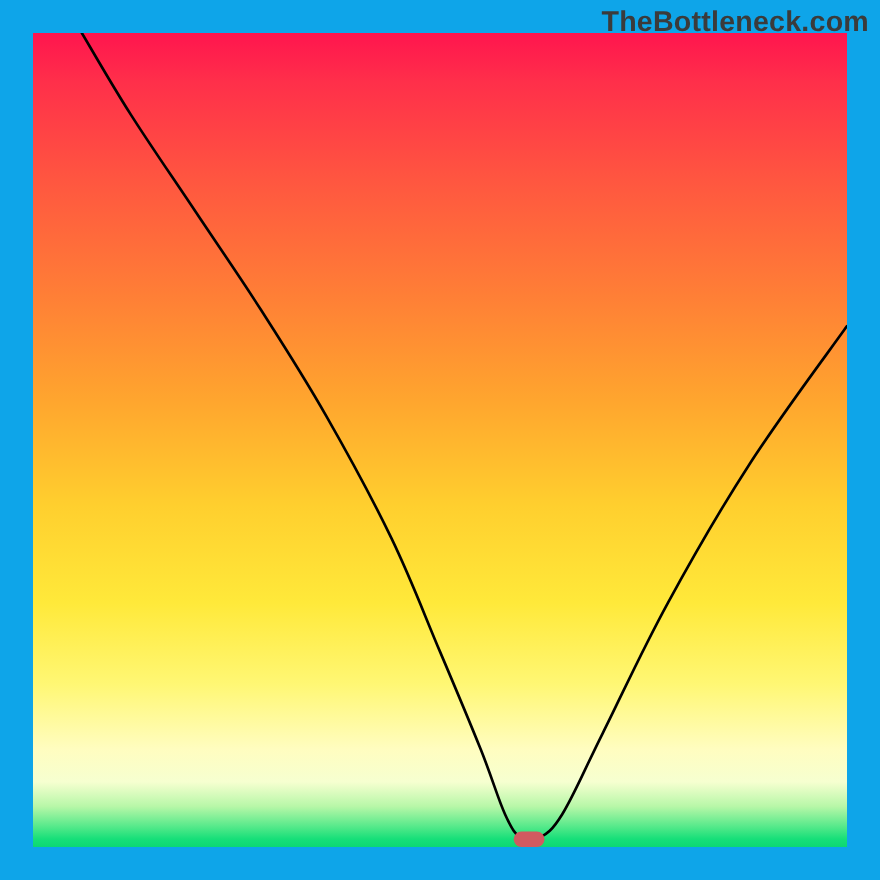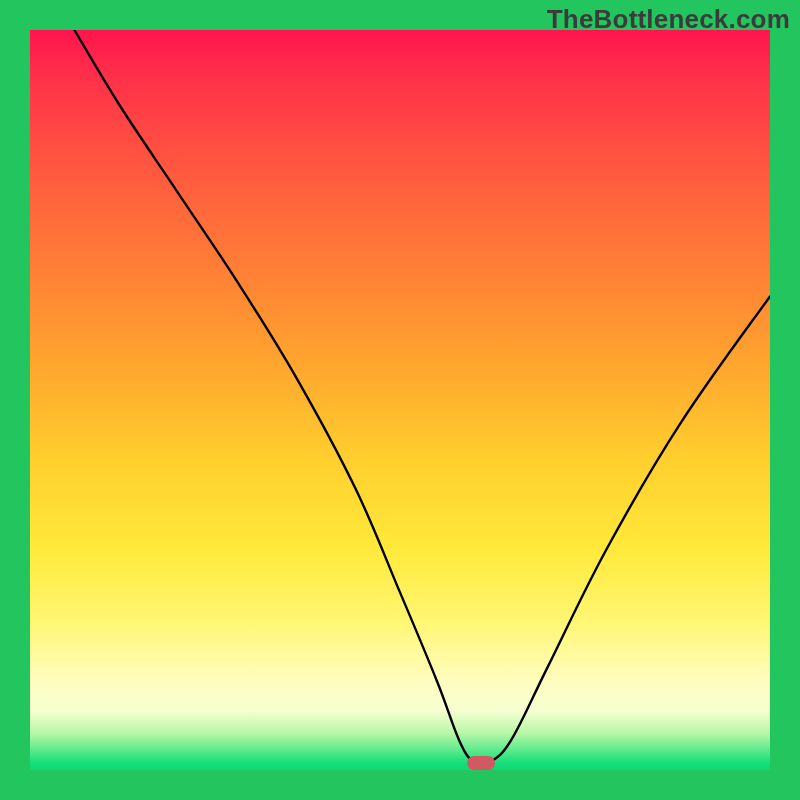--- a/index.html
+++ b/index.html
@@ -8,21 +8,21 @@
     width: 800px;
     height: 800px;
     background: #000;
     overflow: hidden;
     font-family: Arial, Helvetica, sans-serif;
   }
   .frame {
     position: relative;
     width: 800px;
     height: 800px;
-    background: #22c55e;
+    background: #0ea5e9;
     text-align: right;
   }
   .watermark {
     position: absolute;
     top: 4px;
     right: 10px;
     color: #3b3b3b;
     font-size: 26px;
     font-weight: 600;
     letter-spacing: 0.2px;

